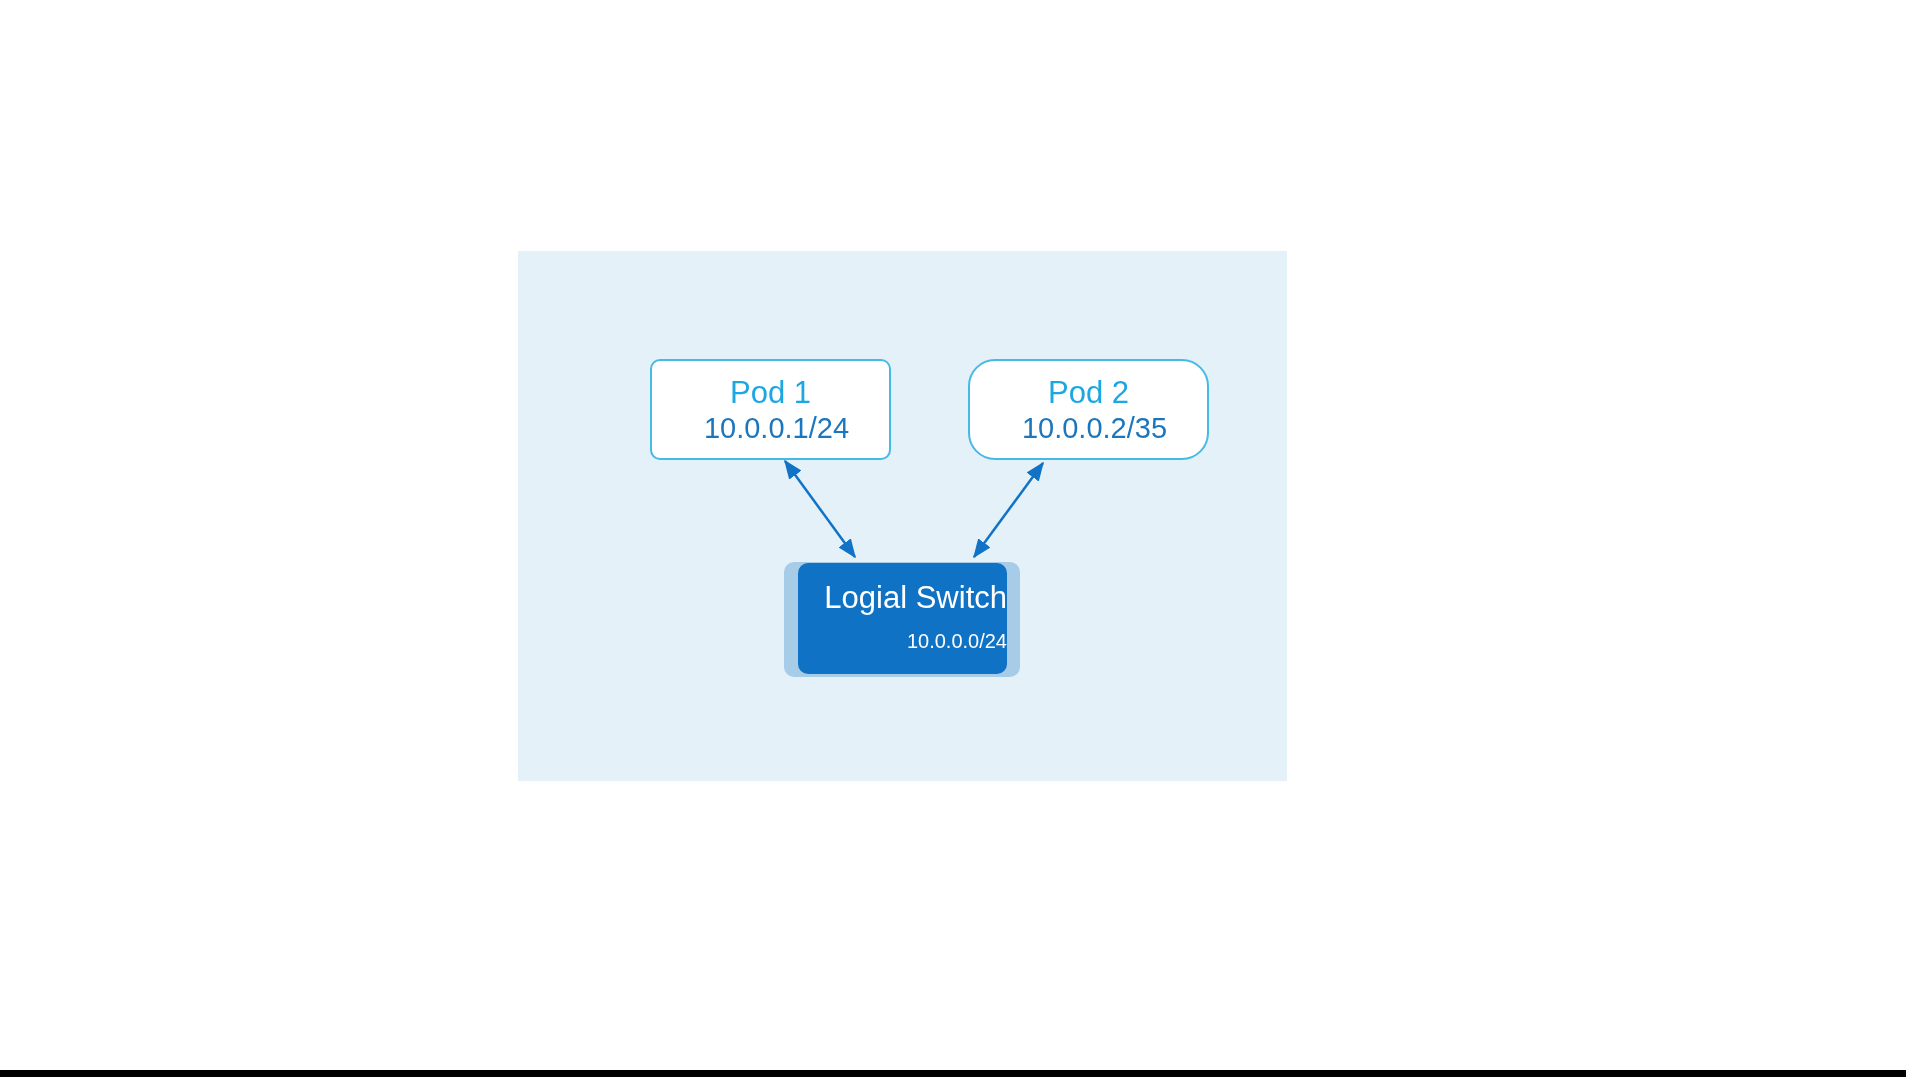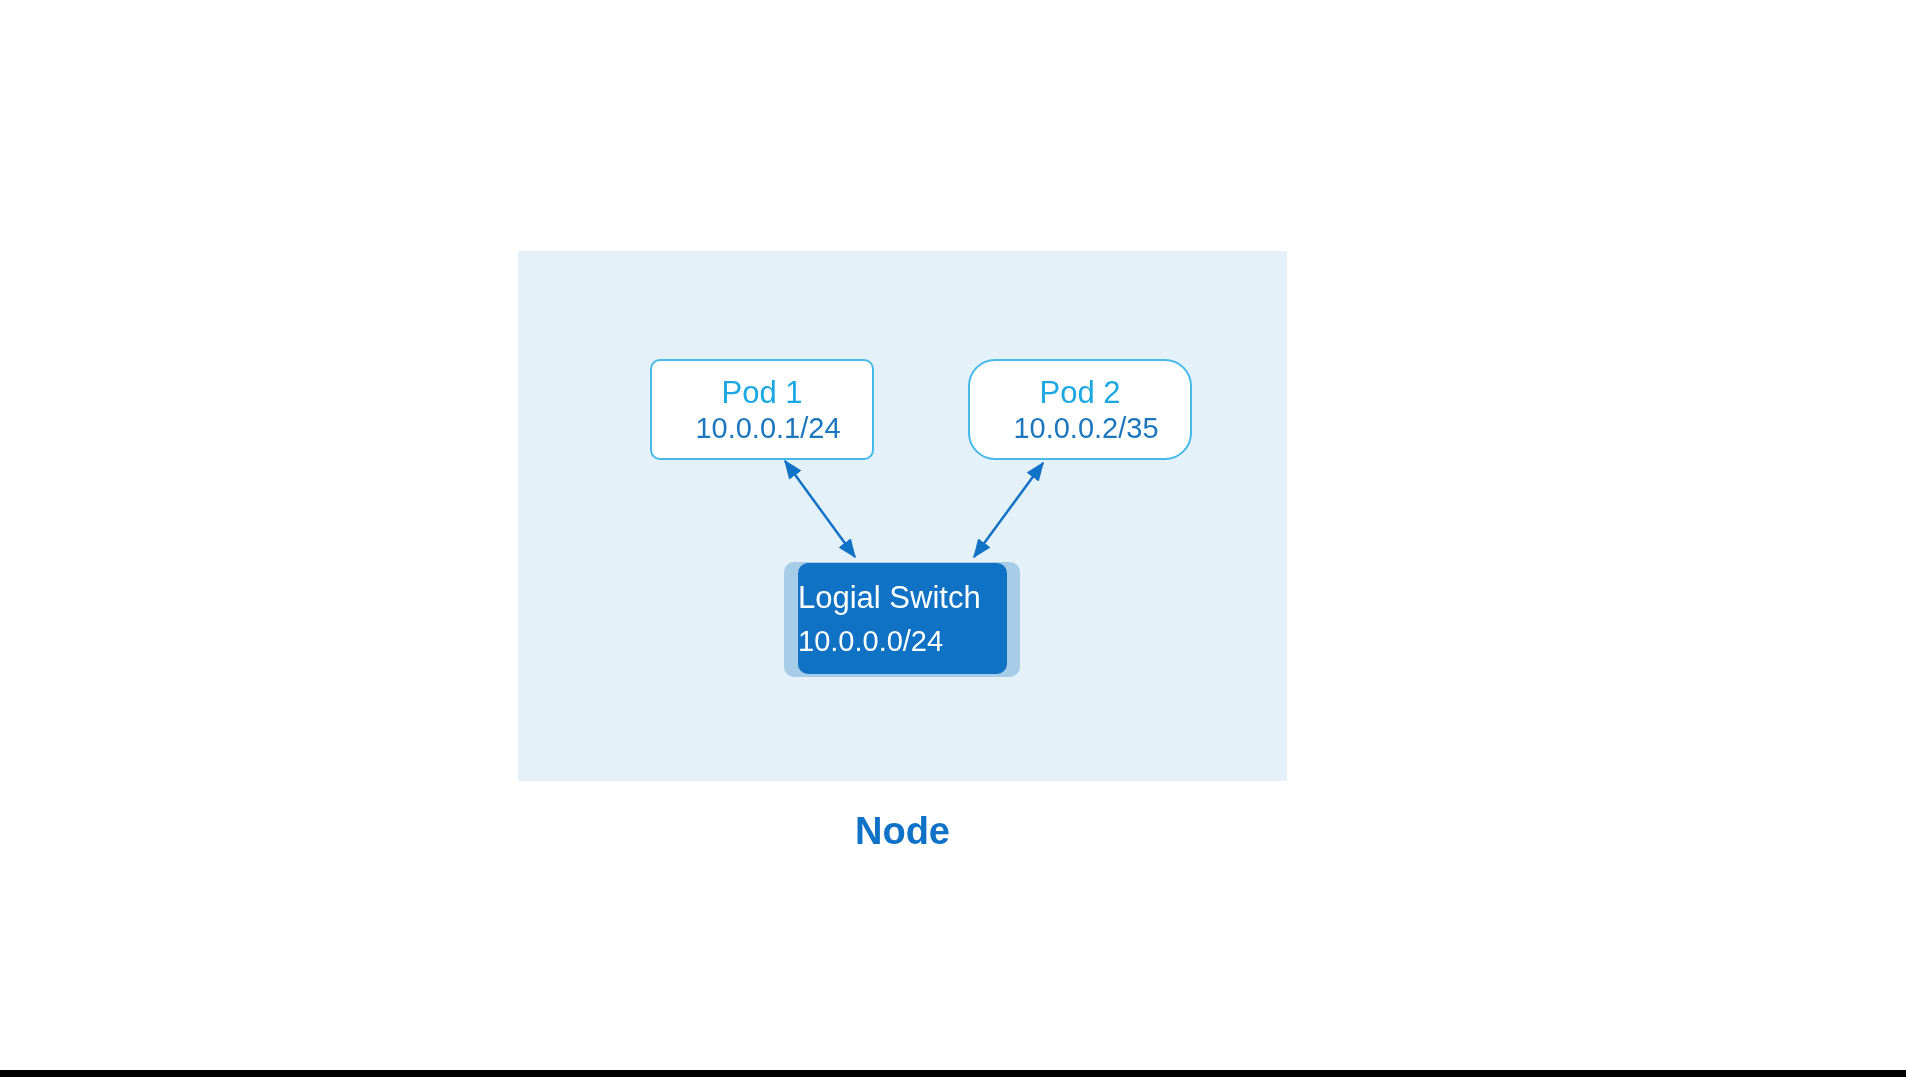--- a/index.html
+++ b/index.html
@@ -26,21 +26,21 @@
     overflow:hidden;
   }
   .panel{
     position:absolute;
     left:518px;top:251px;
     width:769px;height:530px;
     background:var(--panel-bg);
   }
   .pod{
     position:absolute;
-    width:224px;height:101px;
+    width:241px;height:101px;
     background:#ffffff;
     border:2px solid var(--pod-border);
     border-radius:10px;
     display:flex;flex-direction:column;
     align-items:center;justify-content:center;
     text-align:center;
   }
   .pod-1{left:650px;top:359px;}
   .pod-2{left:968px;top:359px;border-radius:27px;}
   .pod-name{
@@ -59,29 +59,29 @@
     background:var(--switch-shadow);
     border-radius:10px;
   }
   .switch-box{
     position:absolute;
     left:798px;top:563px;
     width:209px;height:111px;
     background:var(--switch-bg);
     border-radius:10px;
     display:flex;flex-direction:column;
-    align-items:flex-start;justify-content:center;
+    align-items:flex-end;justify-content:center;
     text-align:center;
   }
   .switch-name{
     font-size:31px;line-height:44px;
     color:var(--switch-text);
   }
   .switch-ip{
-    font-size:29px;line-height:42px;
+    font-size:20px;line-height:42px;
     color:var(--switch-text);
   }
   .arrows{
     position:absolute;
     left:0;top:0;
     width:1906px;height:1077px;
     pointer-events:none;
   }
   .arrows line{
     stroke:var(--arrow);
@@ -130,17 +130,16 @@
     <div class="pod-name">Pod 2</div>
     <div class="pod-ip">10.0.0.2/35</div>
   </div>
 
   <div class="switch-shadow"></div>
   <div class="switch-box">
     <div class="switch-name">Logial Switch</div>
     <div class="switch-ip">10.0.0.0/24</div>
   </div>
 
-  <div class="node-label">Node</div>
 
   <div class="bottom-bar"></div>
 
 </div>
 
 </body></html>

